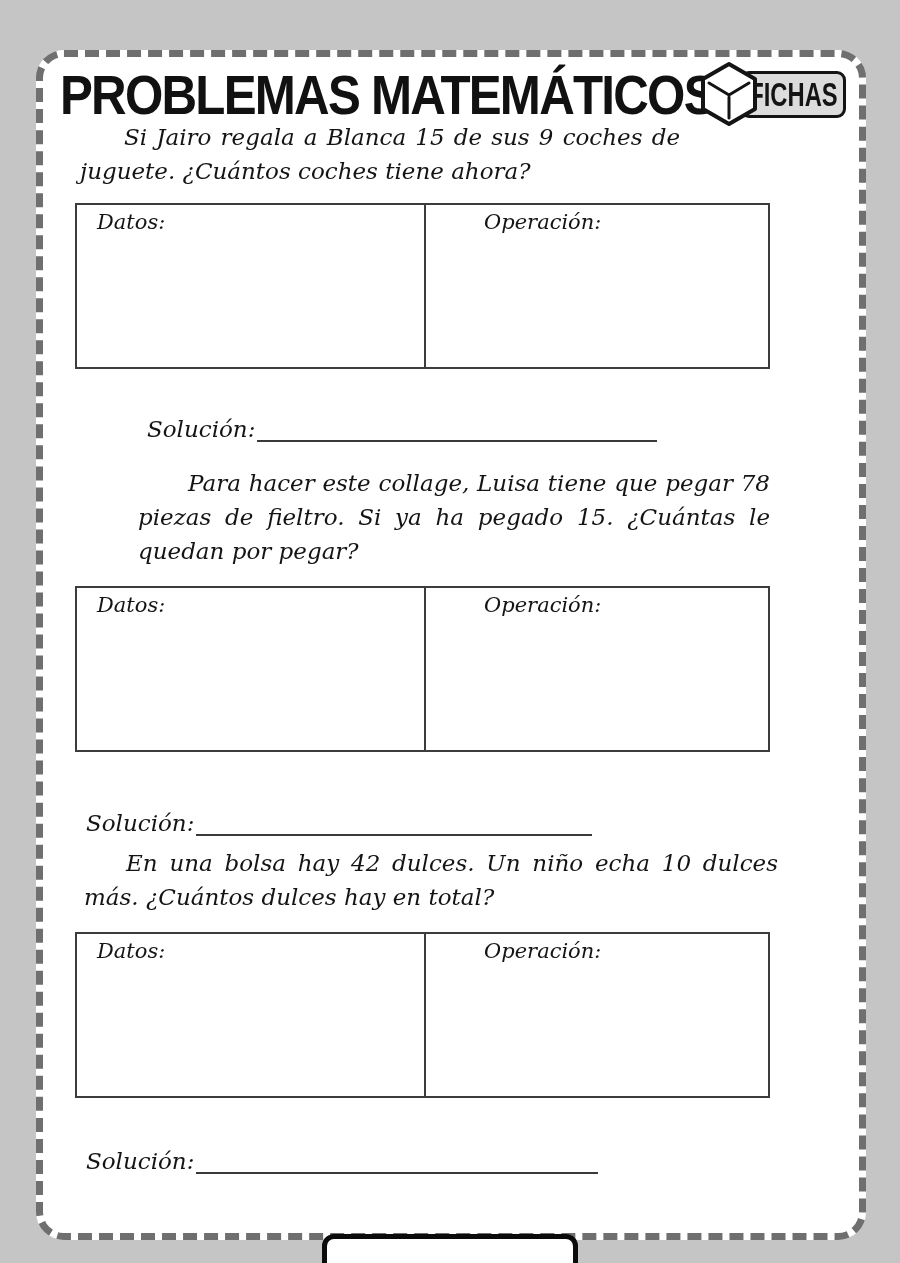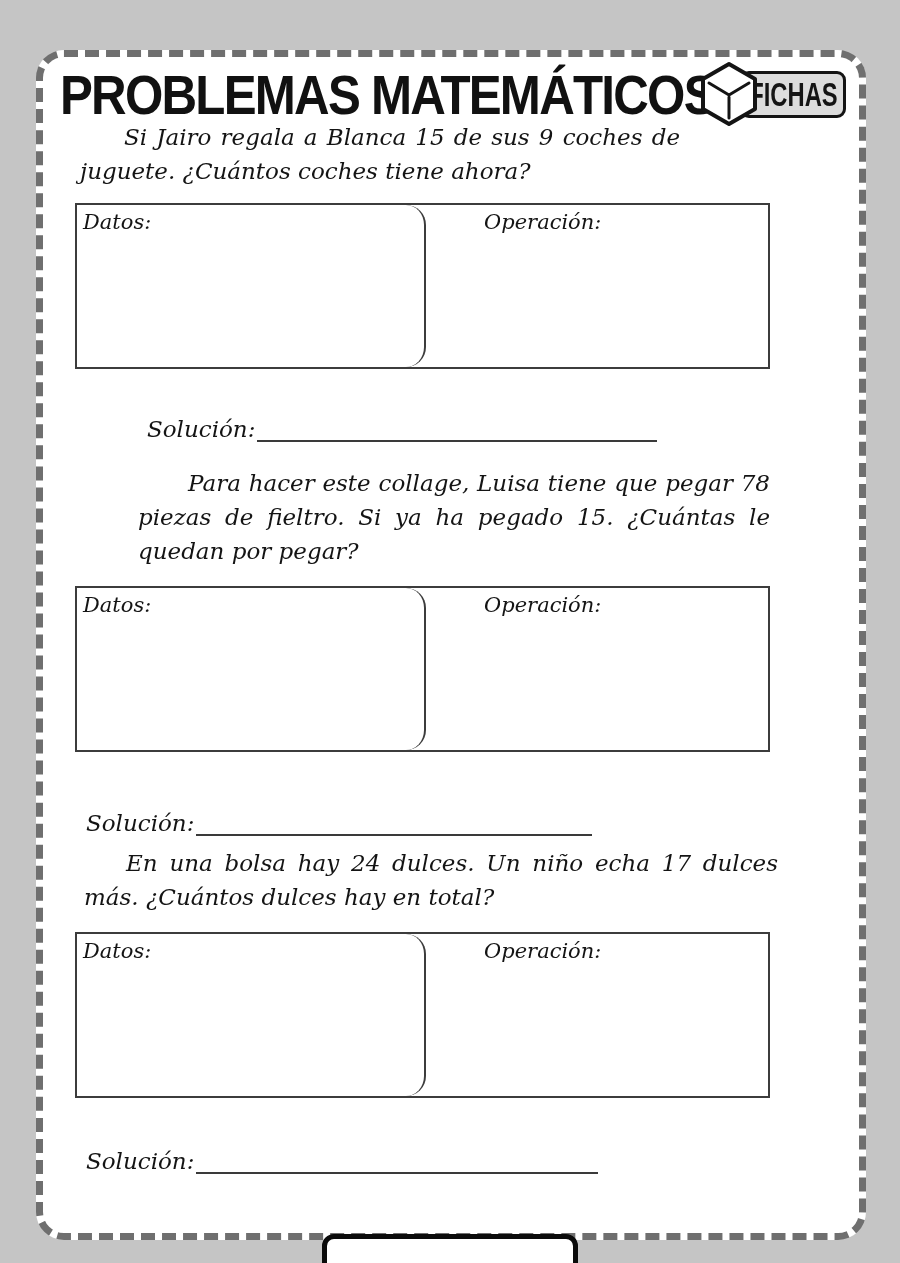--- a/index.html
+++ b/index.html
@@ -73,22 +73,21 @@
     border: 2px solid #3c3c3c;
     background: #ffffff;
     display: flex;
   }
   #box1 { top: 187px; }
   #box2 { top: 570px; }
   #box3 { top: 916px; }
   .cell-datos {
     width: 349px;
     border-right: 2px solid #3c3c3c;
-    padding: 5px 6px;
-    border-radius: 20px;
+    padding: 5px 20px;
   }
   .cell-oper { flex: 1; padding: 5px 12px 20px 58px; }
   .box-label {
     font-family: "DejaVu Serif", serif;
     font-style: italic;
     font-size: 21px;
     color: #141414;
   }
   .solucion {
     position: absolute;
@@ -158,21 +157,21 @@
     </div>
     <div class="cell-oper">
       <span class="box-label">Operación:</span>
     </div>
   </div>
   <div class="solucion" id="sol2">
     <span class="solucion-label">Solución:</span>
     <span class="sol-line"></span>
   </div>
 
-  <p class="prob-text" id="prob3">En una bolsa hay 24 dulces. Un niño echa 17 dulces más. ¿Cuántos dulces hay en total?</p>
+  <p class="prob-text" id="prob3">En una bolsa hay 42 dulces. Un niño echa 10 dulces más. ¿Cuántos dulces hay en total?</p>
   <div class="work-box" id="box3">
     <div class="cell-datos">
       <span class="box-label">Datos:</span>
     </div>
     <div class="cell-oper">
       <span class="box-label">Operación:</span>
     </div>
   </div>
   <div class="solucion" id="sol3">
     <span class="solucion-label">Solución:</span>

